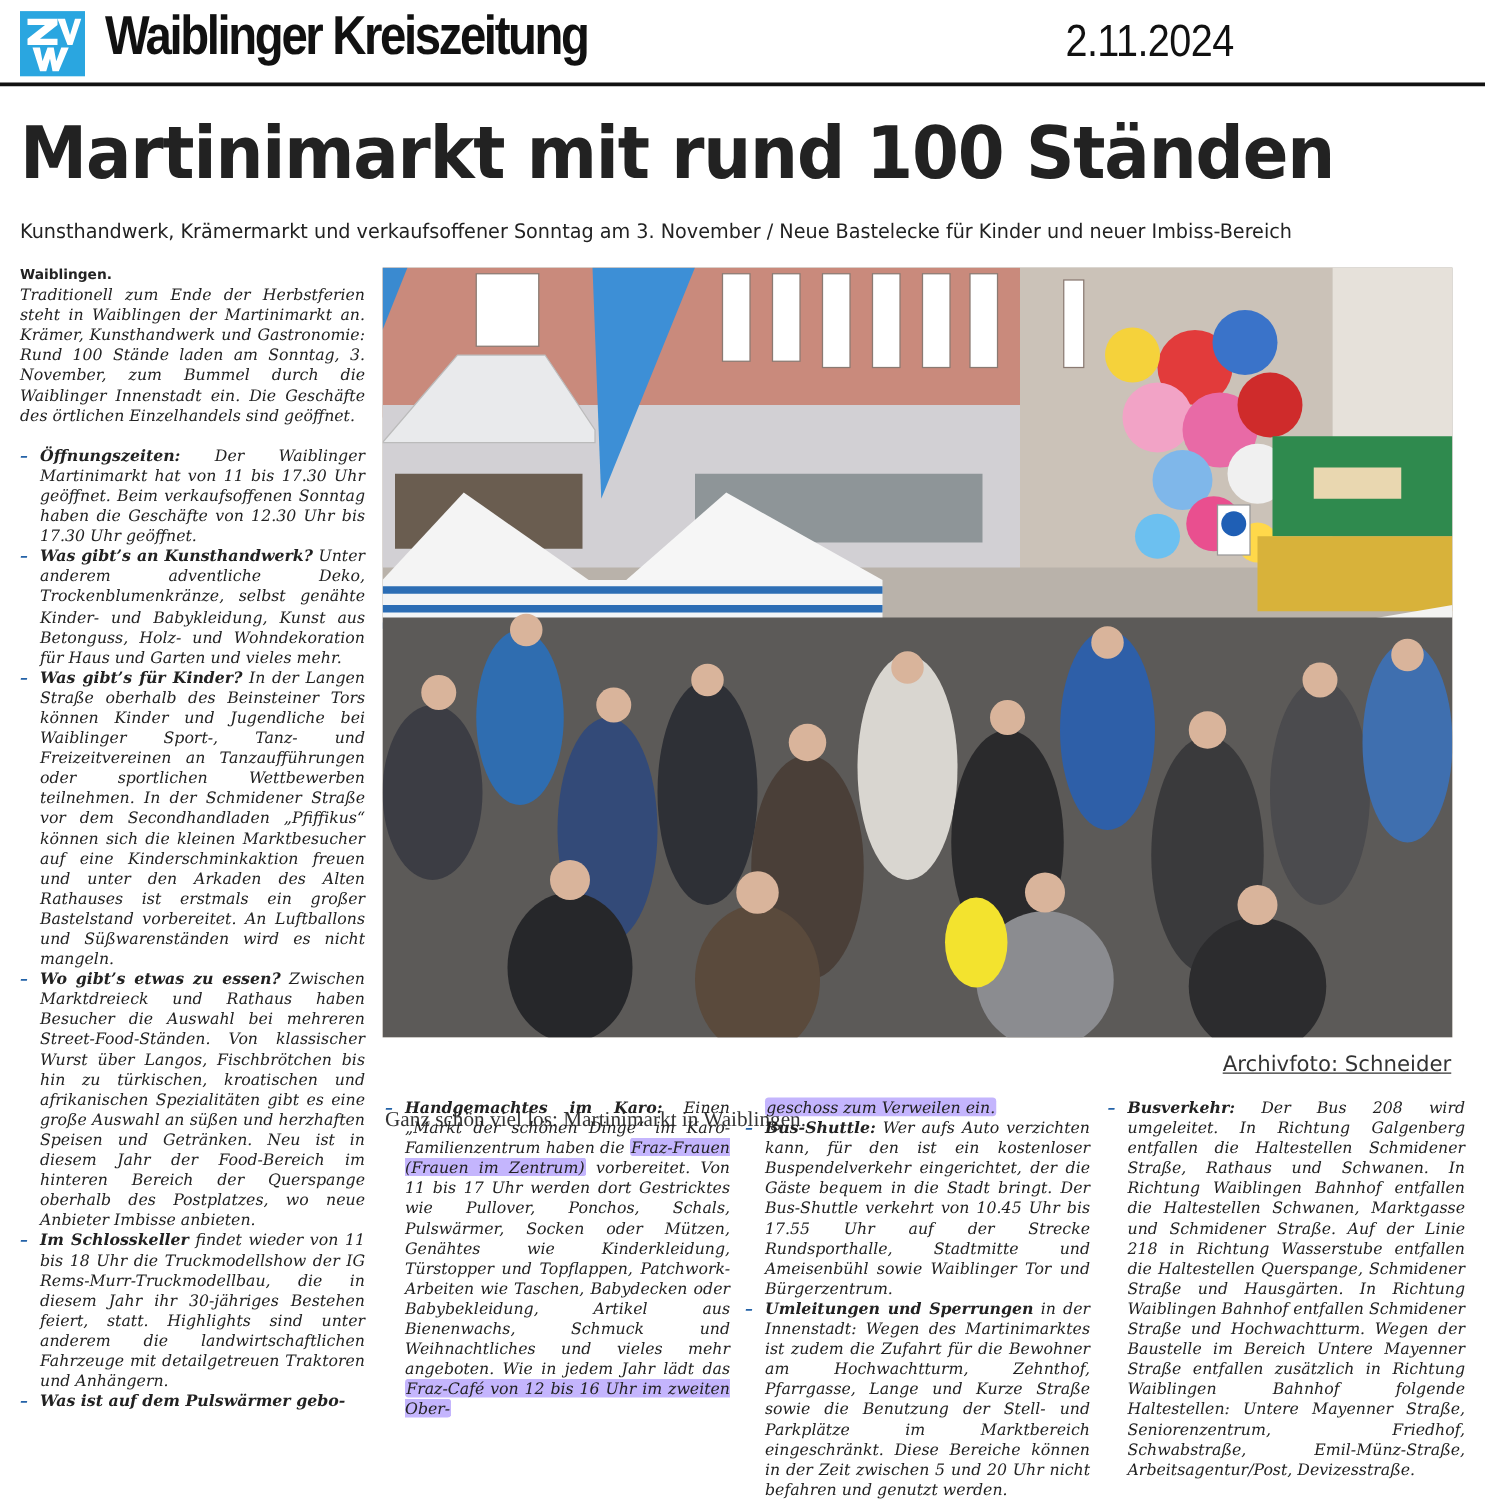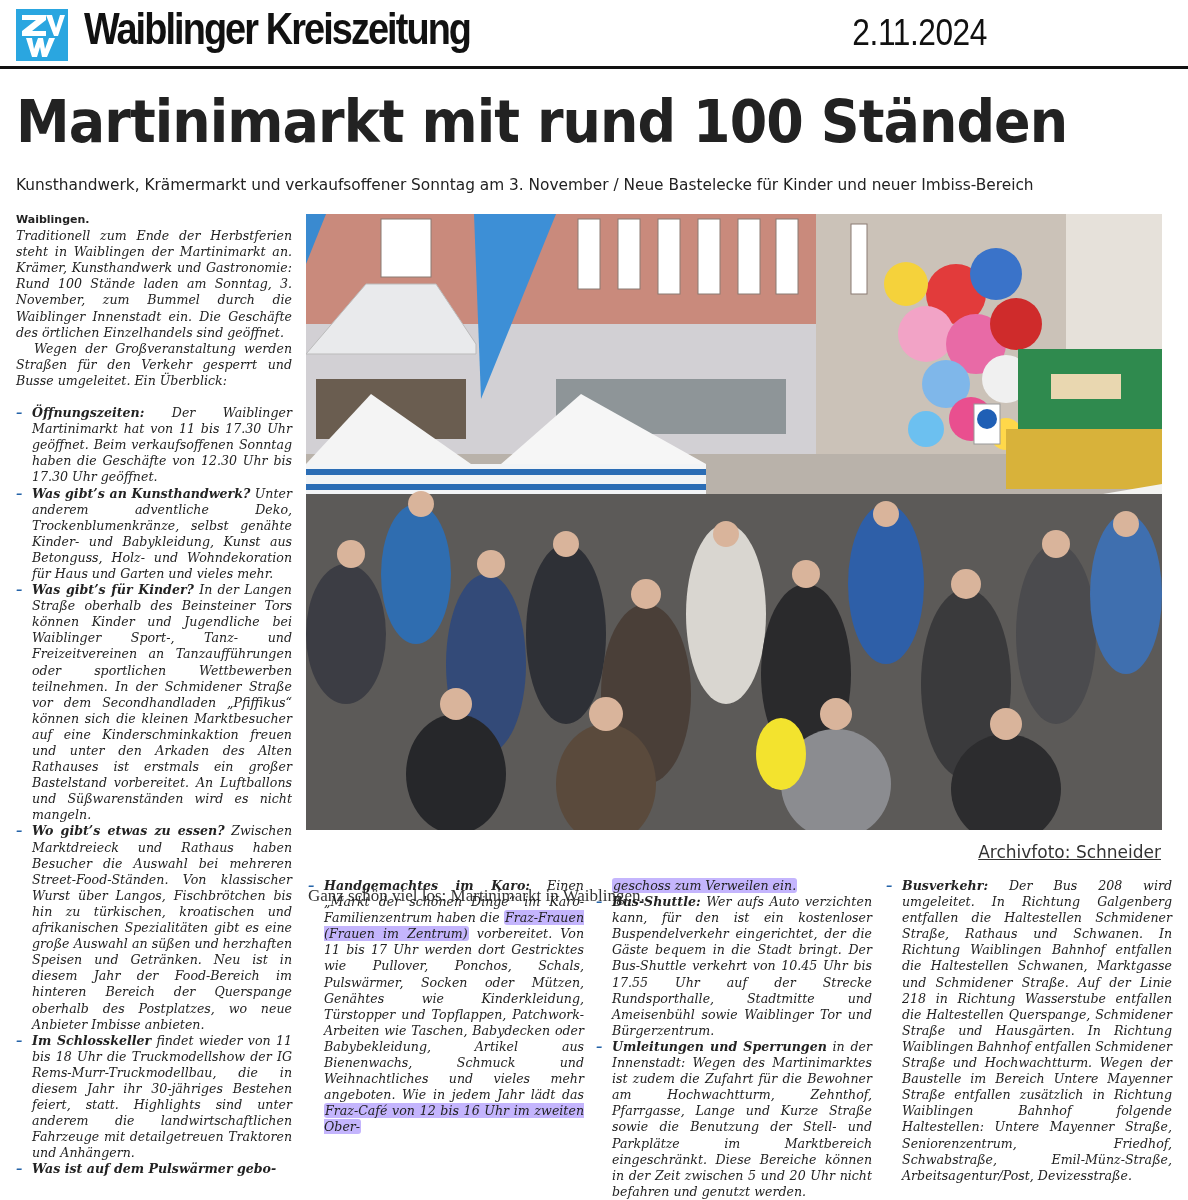--- a/index.html
+++ b/index.html
@@ -47,21 +47,20 @@
   <div class="issue-date">2.11.2024</div>
   <div class="masthead-rule"></div>
 </div>
 
 <h1 class="headline" style="margin:0;">Martinimarkt mit rund 100 Ständen</h1>
 <div class="subline">Kunsthandwerk, Krämermarkt und verkaufsoffener Sonntag am 3. November / Neue Bastelecke für Kinder und neuer Imbiss-Bereich</div>
 
 <div class="col col1">
   <span class="dateline">Waiblingen.</span>
   <p>Traditionell zum Ende der Herbstferien steht in Waiblingen der Martinimarkt an. Krämer, Kunsthandwerk und Gastronomie: Rund 100 Stände laden am Sonntag, 3. November, zum Bummel durch die Waiblinger Innenstadt ein. Die Geschäfte des örtlichen Einzelhandels sind geöffnet.</p>
-  <p class="indent">Wegen der Großveranstaltung werden Straßen für den Verkehr gesperrt und Busse umgeleitet. Ein Überblick:</p>
   <div style="height:16px"></div>
   <p class="bullet"><span class="dash">–</span><b>Öffnungszeiten:</b><span> Der Waiblinger Martinimarkt hat von 11 bis 17.30 Uhr geöffnet. Beim verkaufsoffenen Sonntag haben die Geschäfte von 12.30 Uhr bis 17.30 Uhr geöffnet.</span></p>
   <p class="bullet"><span class="dash">–</span><b>Was gibt’s an Kunsthandwerk?</b><span> Unter anderem adventliche Deko, Trockenblumenkränze, selbst genähte Kinder- und Babykleidung, Kunst aus Betonguss, Holz- und Wohndekoration für Haus und Garten und vieles mehr.</span></p>
   <p class="bullet"><span class="dash">–</span><b>Was gibt’s für Kinder?</b><span> In der Langen Straße oberhalb des Beinsteiner Tors können Kinder und Jugendliche bei Waiblinger Sport-, Tanz- und Freizeitvereinen an Tanzaufführungen oder sportlichen Wettbewerben teilnehmen. In der Schmidener Straße vor dem Secondhandladen „Pfiffikus“ können sich die kleinen Marktbesucher auf eine Kinderschminkaktion freuen und unter den Arkaden des Alten Rathauses ist erstmals ein großer Bastelstand vorbereitet. An Luftballons und Süßwarenständen wird es nicht mangeln.</span></p>
   <p class="bullet"><span class="dash">–</span><b>Wo gibt’s etwas zu essen?</b><span> Zwischen Marktdreieck und Rathaus haben Besucher die Auswahl bei mehreren Street-Food-Ständen. Von klassischer Wurst über Langos, Fischbrötchen bis hin zu türkischen, kroatischen und afrikanischen Spezialitäten gibt es eine große Auswahl an süßen und herzhaften Speisen und Getränken. Neu ist in diesem Jahr der Food-Bereich im hinteren Bereich der Querspange oberhalb des Postplatzes, wo neue Anbieter Imbisse anbieten.</span></p>
   <p class="bullet"><span class="dash">–</span><b>Im Schlosskeller</b><span> findet wieder von 11 bis 18 Uhr die Truckmodellshow der IG Rems-Murr-Truckmodellbau, die in diesem Jahr ihr 30-jähriges Bestehen feiert, statt. Highlights sind unter anderem die landwirtschaftlichen Fahrzeuge mit detailgetreuen Traktoren und Anhängern.</span></p>
   <p class="bullet"><span class="dash">–</span><b>Was ist auf dem Pulswärmer gebo-</b></p>
 </div>
 
 <div class="photo" title="Crowded market street with white market tents, blue-white striped awnings, blue pennant flags, a bundle of colorful foil balloons, a green food stall and a yellow balloon">

